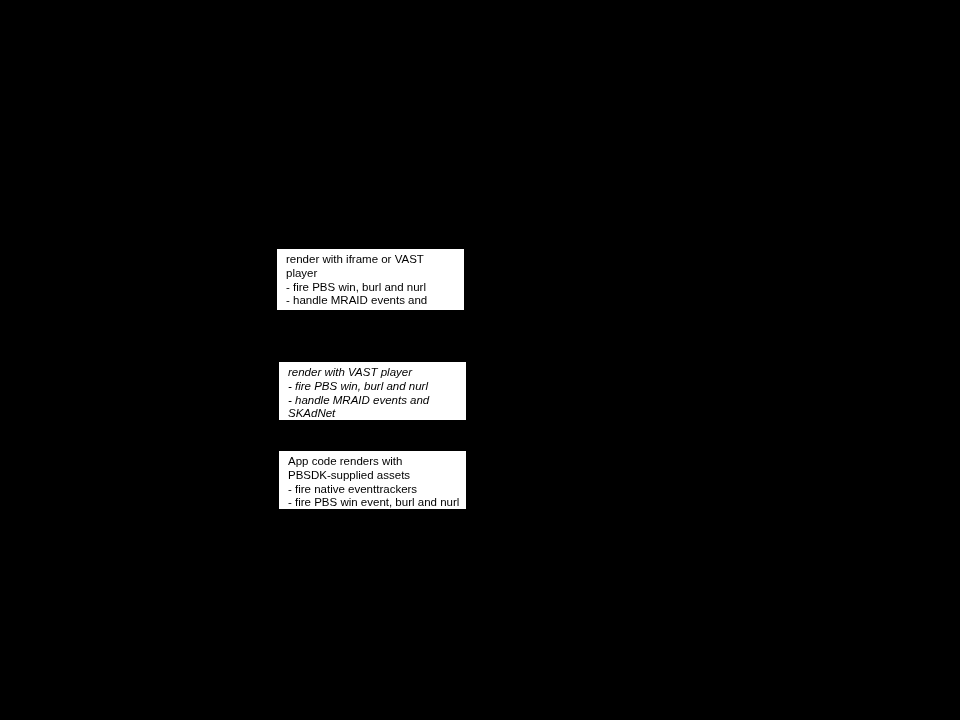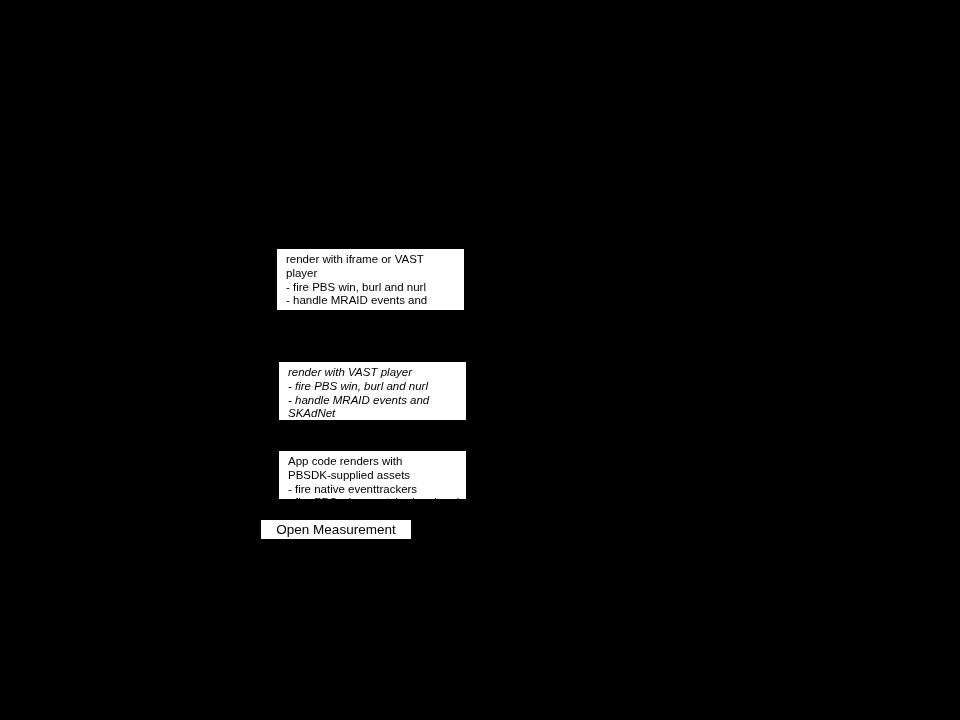--- a/index.html
+++ b/index.html
@@ -43,21 +43,21 @@
     left: 279px;
     top: 362px;
     width: 187px;
     height: 58px;
     font-style: italic;
   }
   .note-3 {
     left: 279px;
     top: 451px;
     width: 187px;
-    height: 48px;
+    height: 58px;
   }
   .action-button {
     position: absolute;
     left: 260px;
     top: 519px;
     width: 152px;
     height: 21px;
     background: #ffffff;
     color: #000000;
     border: 1px solid #000000;
@@ -82,15 +82,14 @@
   <div class="note note-2">render with VAST player
  - fire PBS win, burl and nurl
  - handle MRAID events and
 SKAdNet</div>
 
   <div class="note note-3">App code renders with
 PBSDK-supplied assets
 - fire native eventtrackers
 - fire PBS win event, burl and nurl</div>
 
-  <button class="action-button">Open Measurement</button>
 
 </div>
 
 </body></html>

